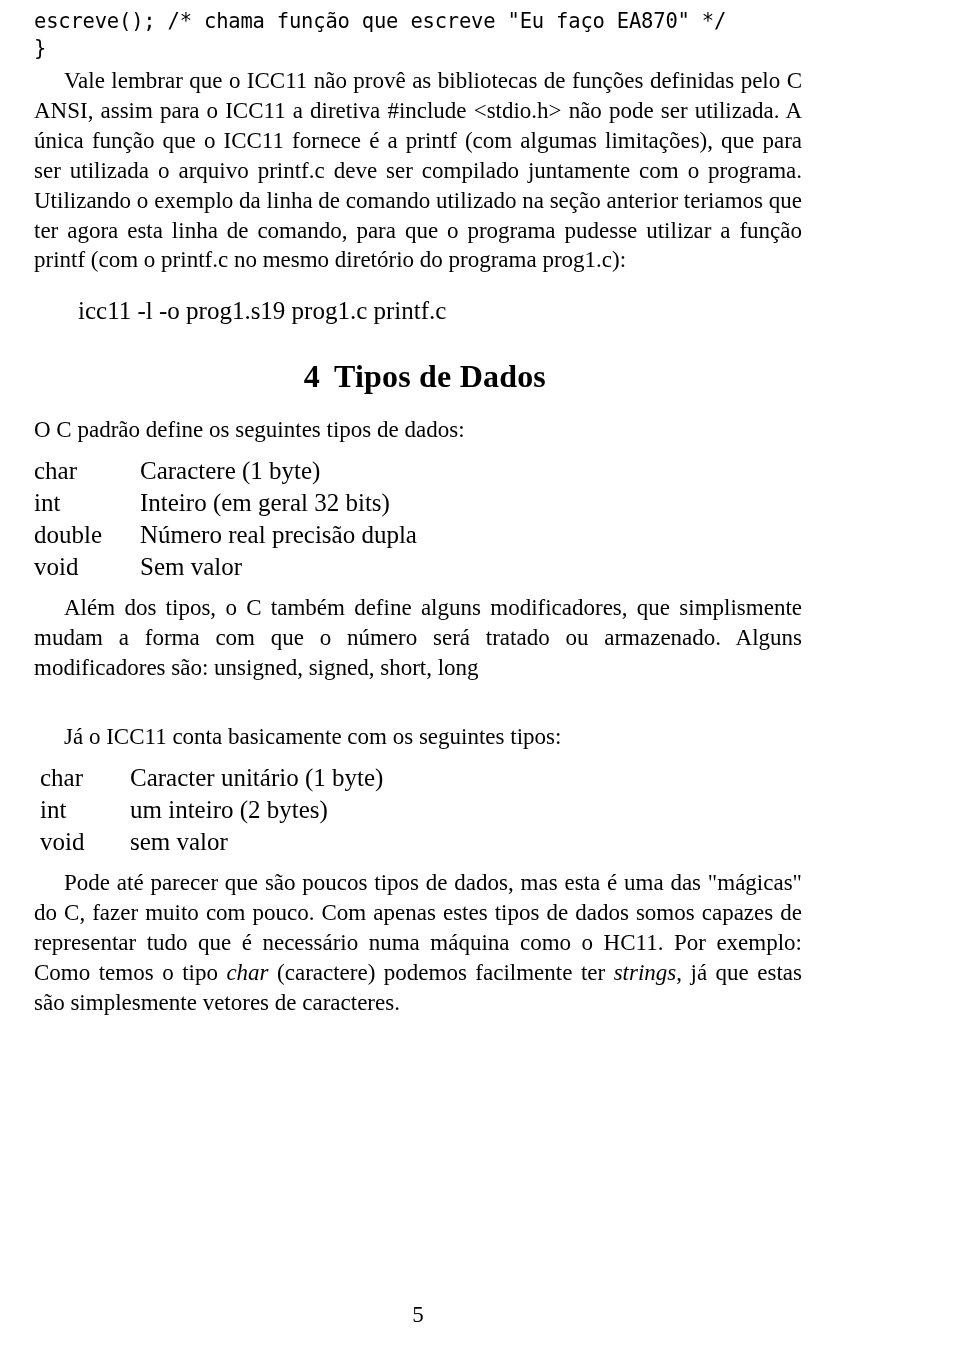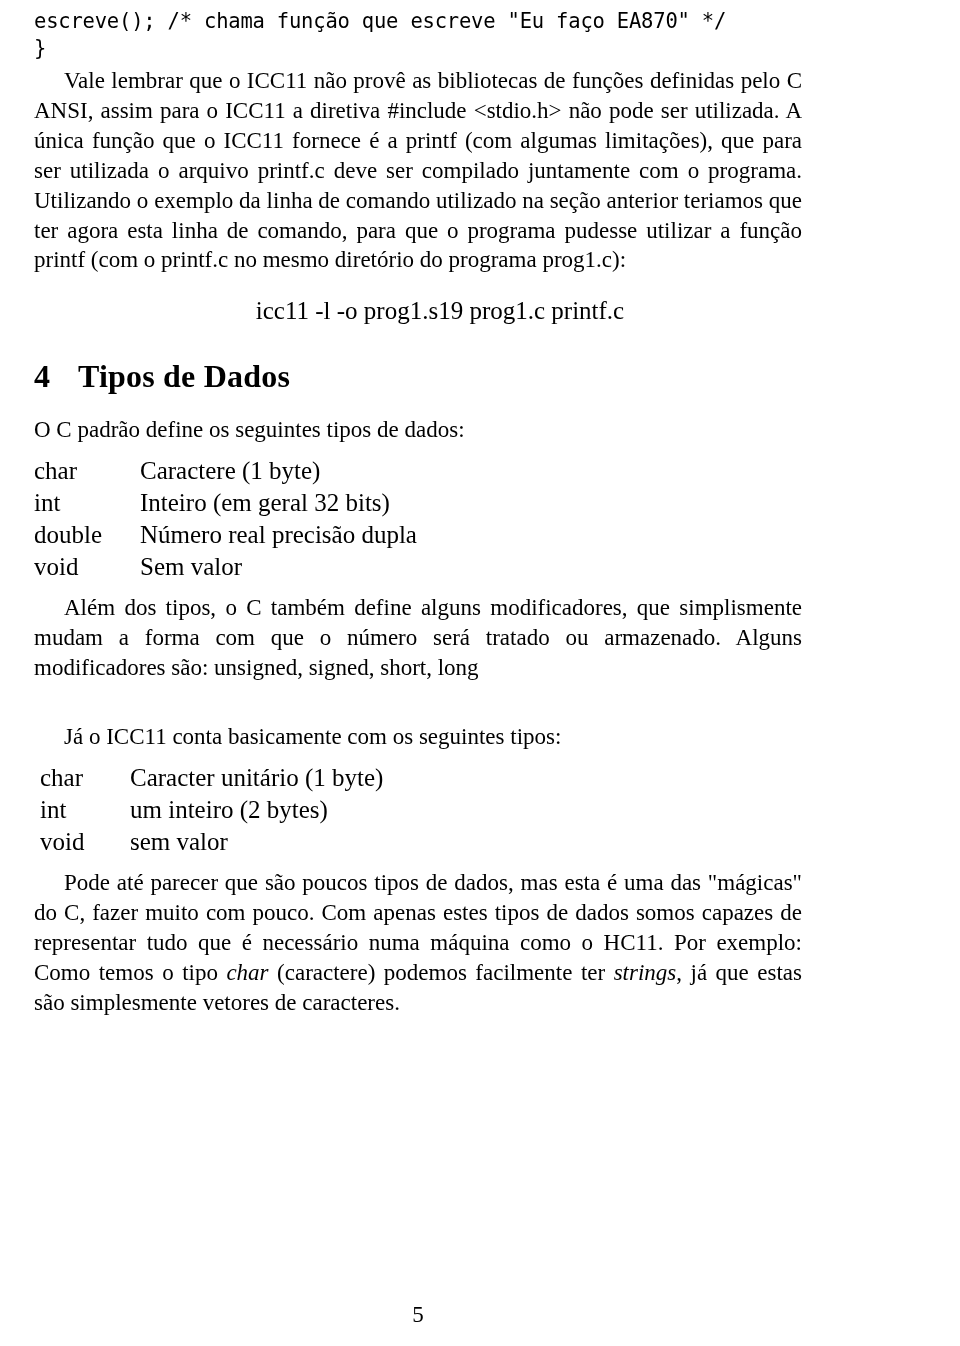--- a/index.html
+++ b/index.html
@@ -43,29 +43,29 @@
   }
   .gap-sm { height: 10px; }
   .gap-md { height: 20px; }
   .gap-lg { height: 30px; }
 
   .cmdline {
     font-size: 25px;
     line-height: 1.3;
     margin: 0;
     padding-left: 44px;
-    text-align: center;
   }
 
   h2.section {
     font-size: 32px;
     font-weight: bold;
     margin: 0;
     padding: 0;
     letter-spacing: 0.2px;
+    text-align: center;
   }
   h2.section .num {
     display: inline-block;
     width: 44px;
   }
 
   table.types {
     border-collapse: collapse;
     margin: 0;
     font-size: 25px;

